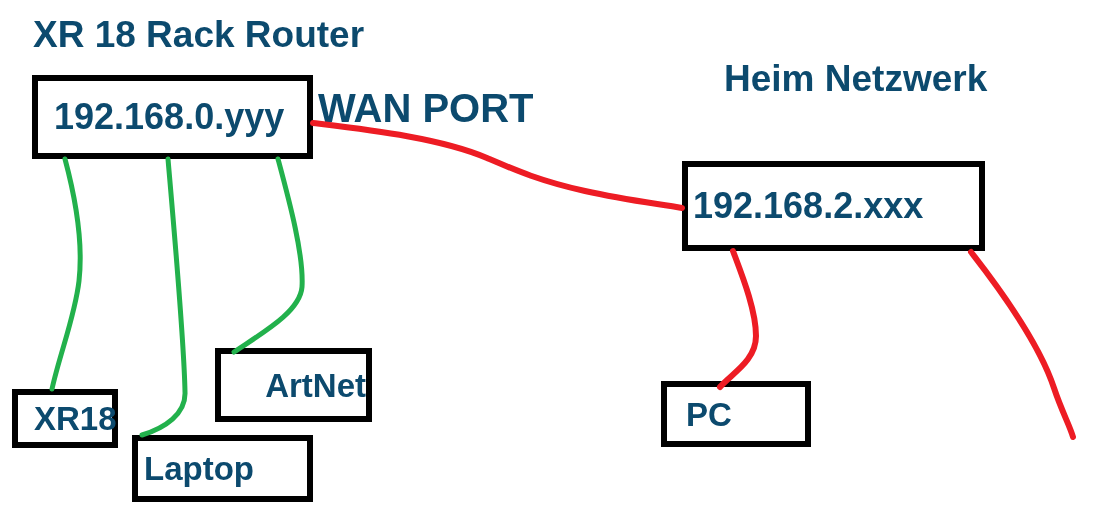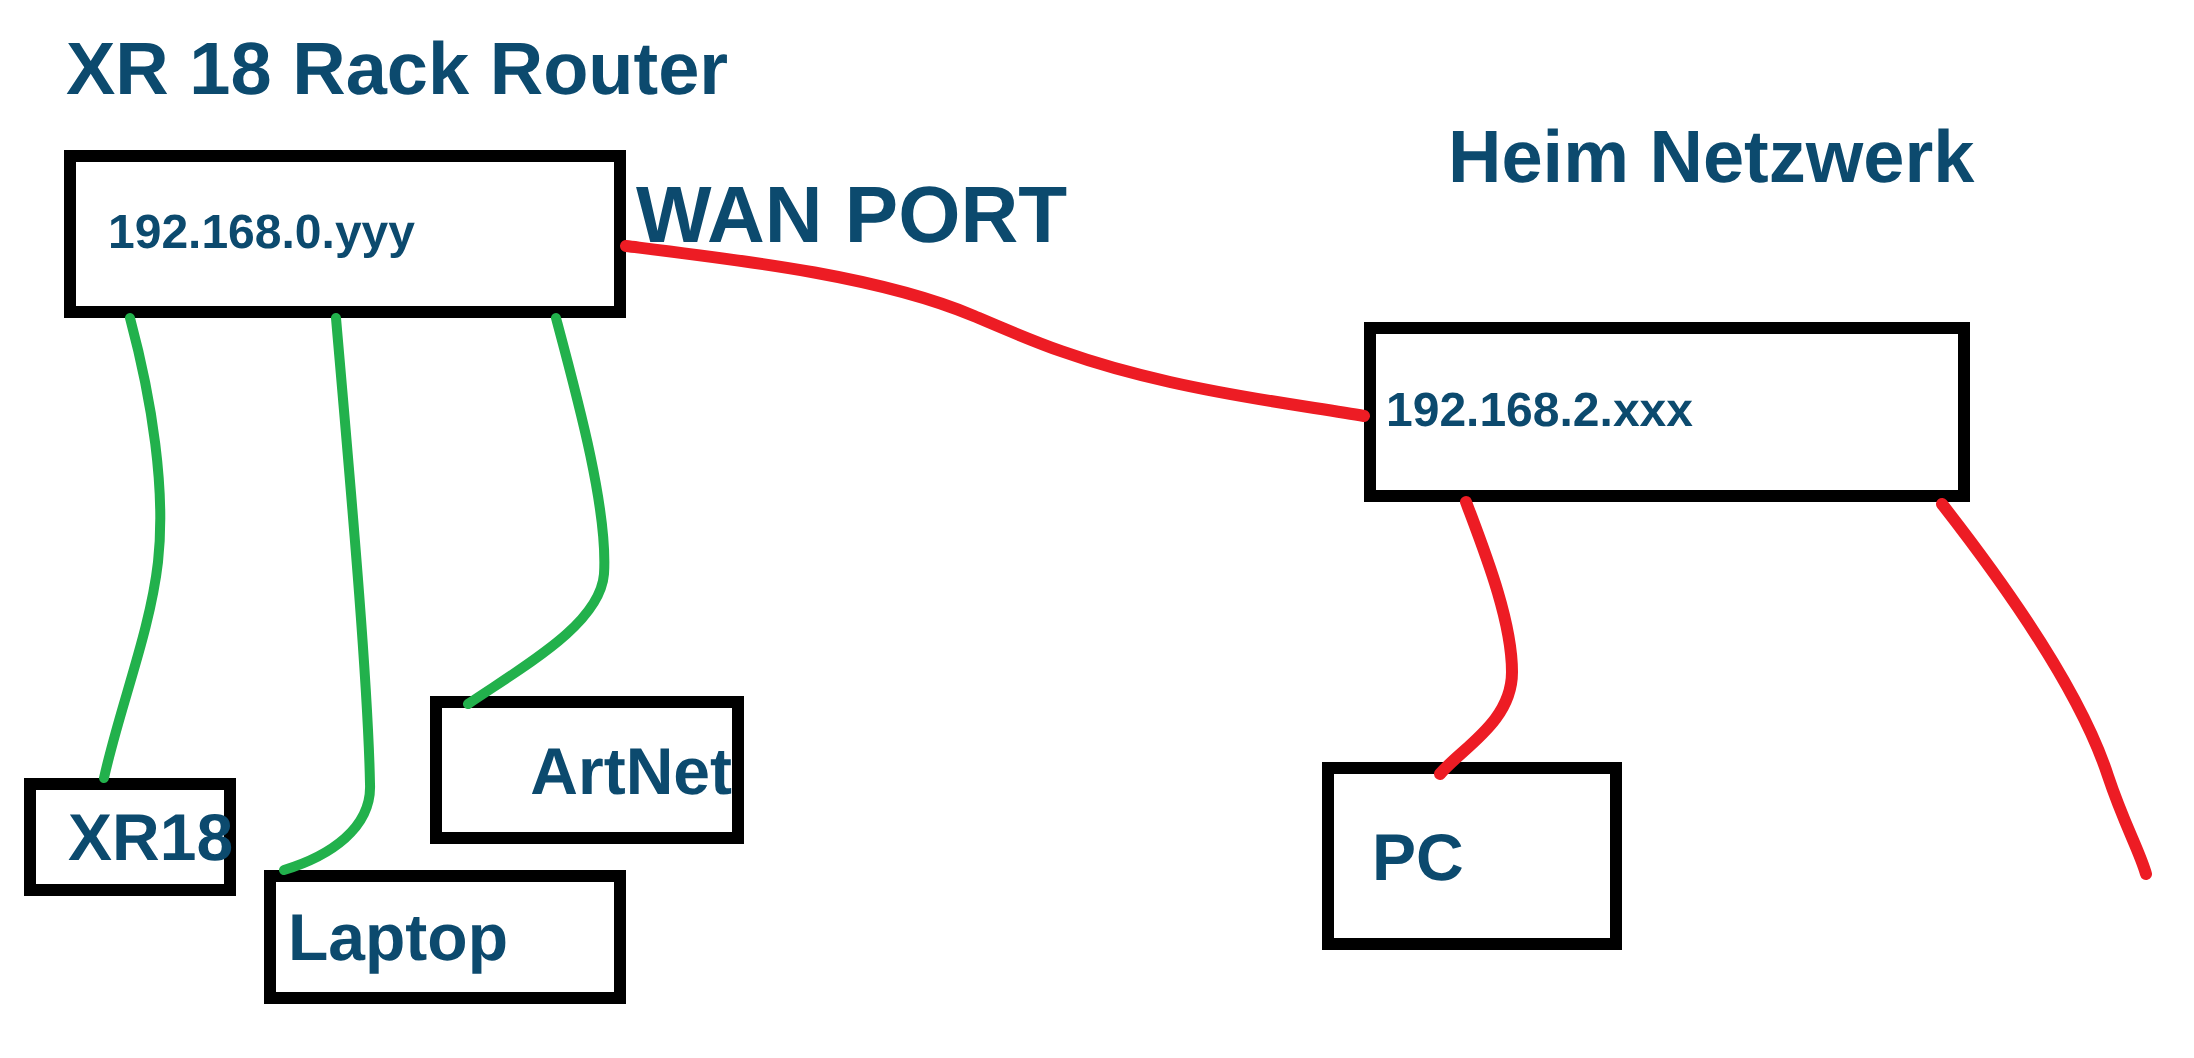--- a/index.html
+++ b/index.html
@@ -42,27 +42,27 @@
     border: 6px solid #000000;
     background: #ffffff;
     display: flex;
     align-items: center;
     font-weight: bold;
     font-size: 33px;
     line-height: 1;
     white-space: nowrap;
     z-index: 1;
   }
-  .node-ip { font-size: 24px; }
+  .node-ip { font-size: 36px; }
   #node-router { left: 32px;  top: 75px;  width: 281px; height: 84px; padding-left: 16px; }
   #node-home   { left: 682px; top: 161px; width: 303px; height: 90px; padding-left: 5px; text-align: right;  }
   #node-xr18   { left: 12px;  top: 389px; width: 106px; height: 59px; padding-left: 16px;  }
   #node-laptop { left: 132px; top: 435px; width: 181px; height: 67px; padding-left: 6px;  }
   #node-artnet { left: 215px; top: 348px; width: 157px; height: 74px; padding-left: 8px; justify-content: flex-end;  }
-  #node-pc     { left: 661px; top: 381px; width: 150px; height: 94px; padding-left: 19px; }
+  #node-pc     { left: 661px; top: 381px; width: 150px; height: 66px; padding-left: 19px; }
   #wires {
     position: absolute;
     left: 0;
     top: 0;
     width: 1097px;
     height: 529px;
     z-index: 2;
     pointer-events: none;
   }
 </style>

